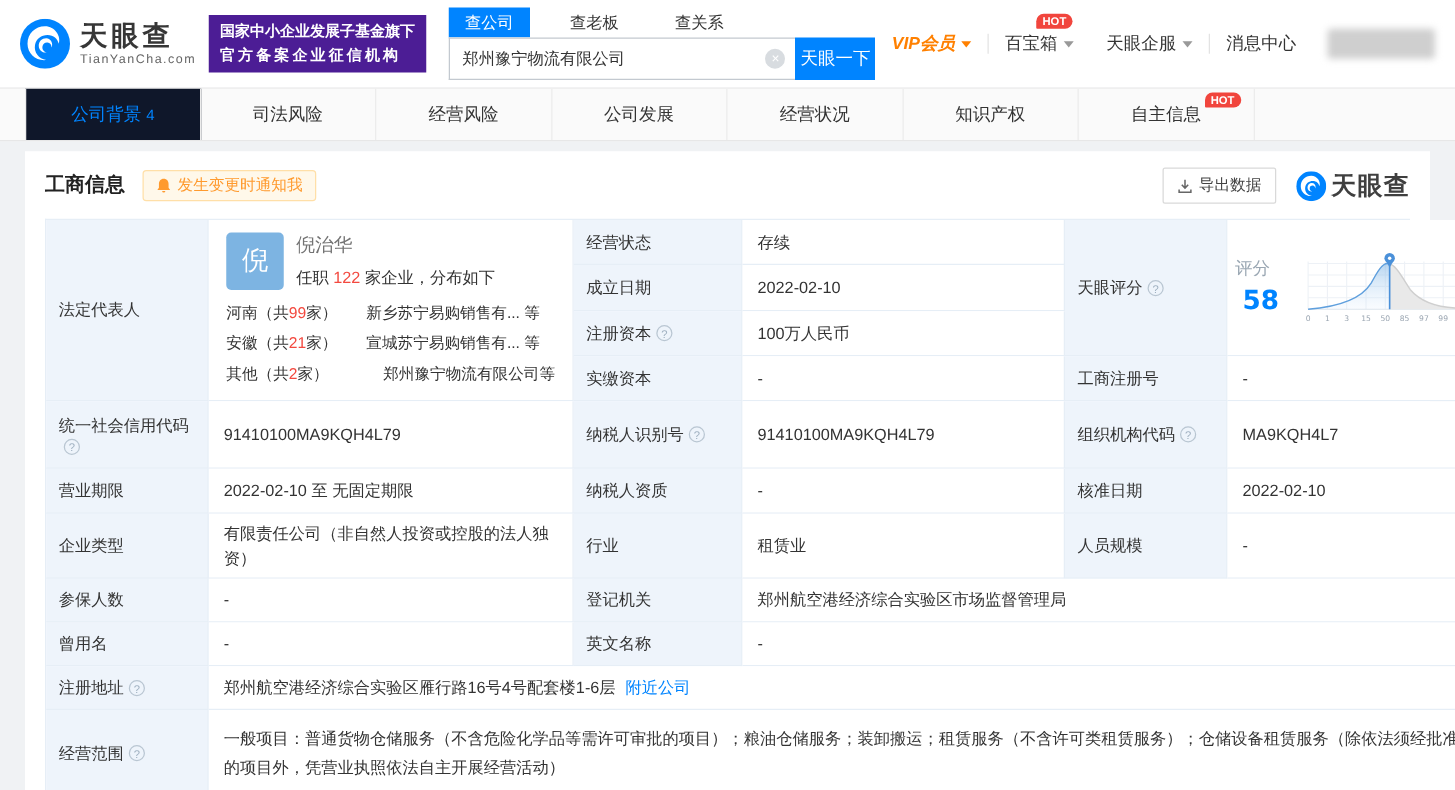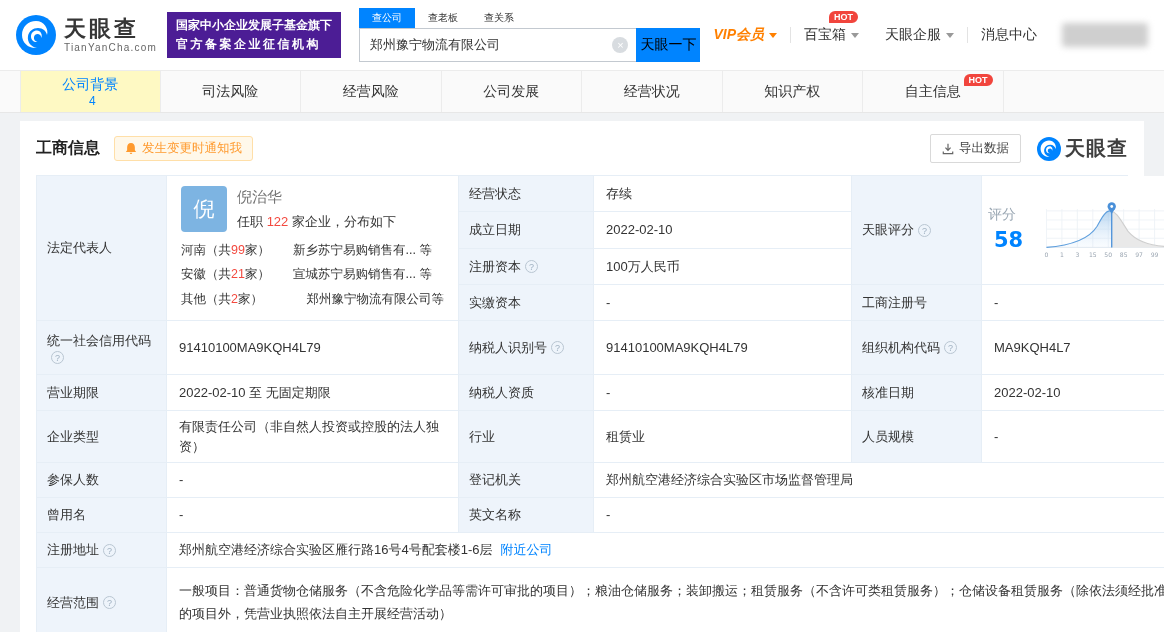--- a/index.html
+++ b/index.html
@@ -13,49 +13,49 @@
   
   .header { height:70px; background:#fff; display:flex; align-items:center; padding:0 16px; }
   .logo { display:flex; align-items:center; cursor:pointer; }
   .logo-swirl { width:40px; height:40px; margin-right:8px; }
   .logo-name { font-size:22px; font-weight:bold; color:#363636; letter-spacing:3px; line-height:1.1; }
   .logo-domain { font-size:10px; color:#666; letter-spacing:1.2px; }
   .cert-badge { background:#4c1d95; color:#fff; font-size:12px; font-weight:bold;
     padding:4px 9px; line-height:1.55; margin-left:10px; white-space:nowrap; }
   .cert-badge .l2 { letter-spacing:2.5px; }
   .search-wrap { margin-left:18px; width:396px; }
-  .search-tabs { display:flex; font-size:10px; }
+  .search-tabs { display:flex; font-size:13px;gap:19px; }
   .search-tab { padding:3px 13px; cursor:pointer; color:#333; }
   .search-tab.active { background:#0084ff; color:#fff; }
   .search-row { display:flex; height:34px; }
   .search-box { position:relative; flex:1; }
   .search-input { width:100%; height:34px; border:1px solid #c3c9d0; border-right:none;
     padding:0 28px 0 10px; font-size:13px; color:#333; outline:none;
     font-family:"Liberation Sans","DejaVu Sans",sans-serif; }
   .clear-x { position:absolute; right:8px; top:9px; width:16px; height:16px; border-radius:50%;
     background:#d8dce0; color:#fff; font-size:11px; line-height:16px; text-align:center; cursor:pointer; }
-  .search-btn { width:64px; background:#0084ff; color:#000000; border:none; font-size:14px; cursor:pointer;
+  .search-btn { width:64px; background:#0084ff; color:#ffffff; border:none; font-size:14px; cursor:pointer;
     font-family:"Liberation Sans","DejaVu Sans",sans-serif; }
   .top-right { margin-left:auto; display:flex; align-items:center; font-size:14px; }
   .tr-item { position:relative; display:flex; align-items:center; padding:0 13px; cursor:pointer; color:#333; white-space:nowrap; }
   .tr-item.vip { color:#ff8000; font-weight:bold; font-style:italic; }
   .caret { width:0; height:0; border-left:4px solid transparent; border-right:4px solid transparent;
     border-top:5px solid #999; margin-left:5px; }
   .vip .caret { border-top-color:#ff8000; }
   .hot-badge { position:absolute; top:-15px; left:38px; background:#f1453d; color:#fff; font-size:9px;
     font-weight:bold; padding:1px 5px; border-radius:7px 7px 7px 1px; font-style:normal; }
   .tr-divider { width:1px; height:16px; background:#e3e3e3; }
   .blur-user { width:86px; height:24px; margin-left:12px; background:#cfcfcf; border-radius:3px; filter:blur(3px); cursor:pointer; }
   
   .navbar { height:43px; background:#fafafa; border-top:1px solid #ececec; border-bottom:1px solid #e7e7e7; }
   .nav-inner { margin:0 20px; height:100%; display:grid; grid-template-columns:repeat(8,1fr); }
   .nav-tab { position:relative; display:flex; align-items:center; justify-content:center;
     font-size:14px; color:#333; cursor:pointer; border-right:1px solid #ececec; }
   .nav-tab:first-child { border-left:1px solid #ececec; }
-  .nav-tab.active { background:#fef9c3; color:#0084ff;flex-direction:column; }
+  .nav-tab.active { background:#0f172a; color:#0084ff; }
   .nav-count-blue { font-size:12px; color:#0084ff; margin-left:4px; }
   .nav-count-gray { font-size:12px; color:#999; margin-left:4px; }
   .nav-hot { position:absolute; top:3px; right:10px; background:#f1453d; color:#fff; font-size:9px;
     font-weight:bold; padding:1px 5px; border-radius:7px 7px 7px 1px; }
   
   .card { margin:8px 20px 0; background:#fff; padding:13px 16px 20px; min-height:460px; }
   .sec-head { display:flex; align-items:center; }
   .sec-title { font-size:16px; font-weight:bold; color:#222; }
   .notify-btn { display:flex; align-items:center; margin-left:14px; border:1px solid #ffdfa8;
     background:#fff8ea; color:#ff9a2e; font-size:12.5px; padding:3px 10px; border-radius:3px; cursor:pointer; }

